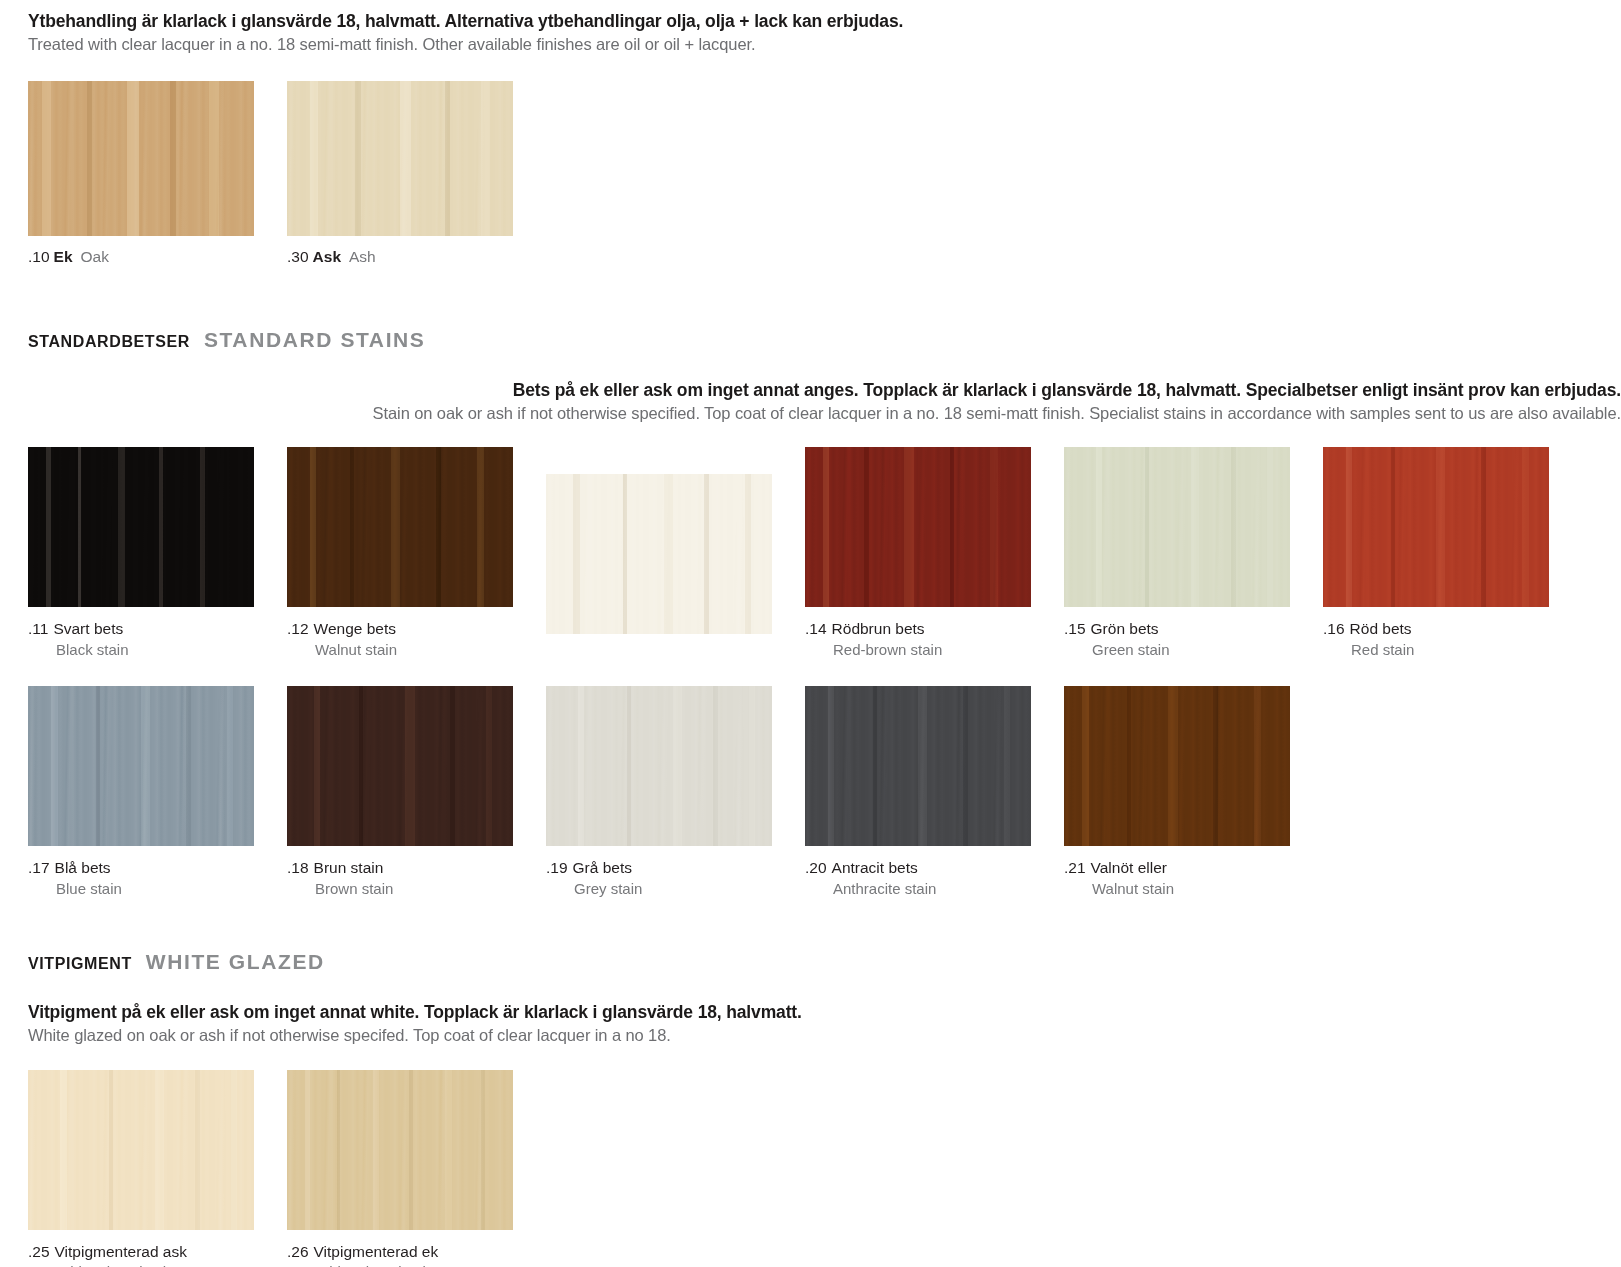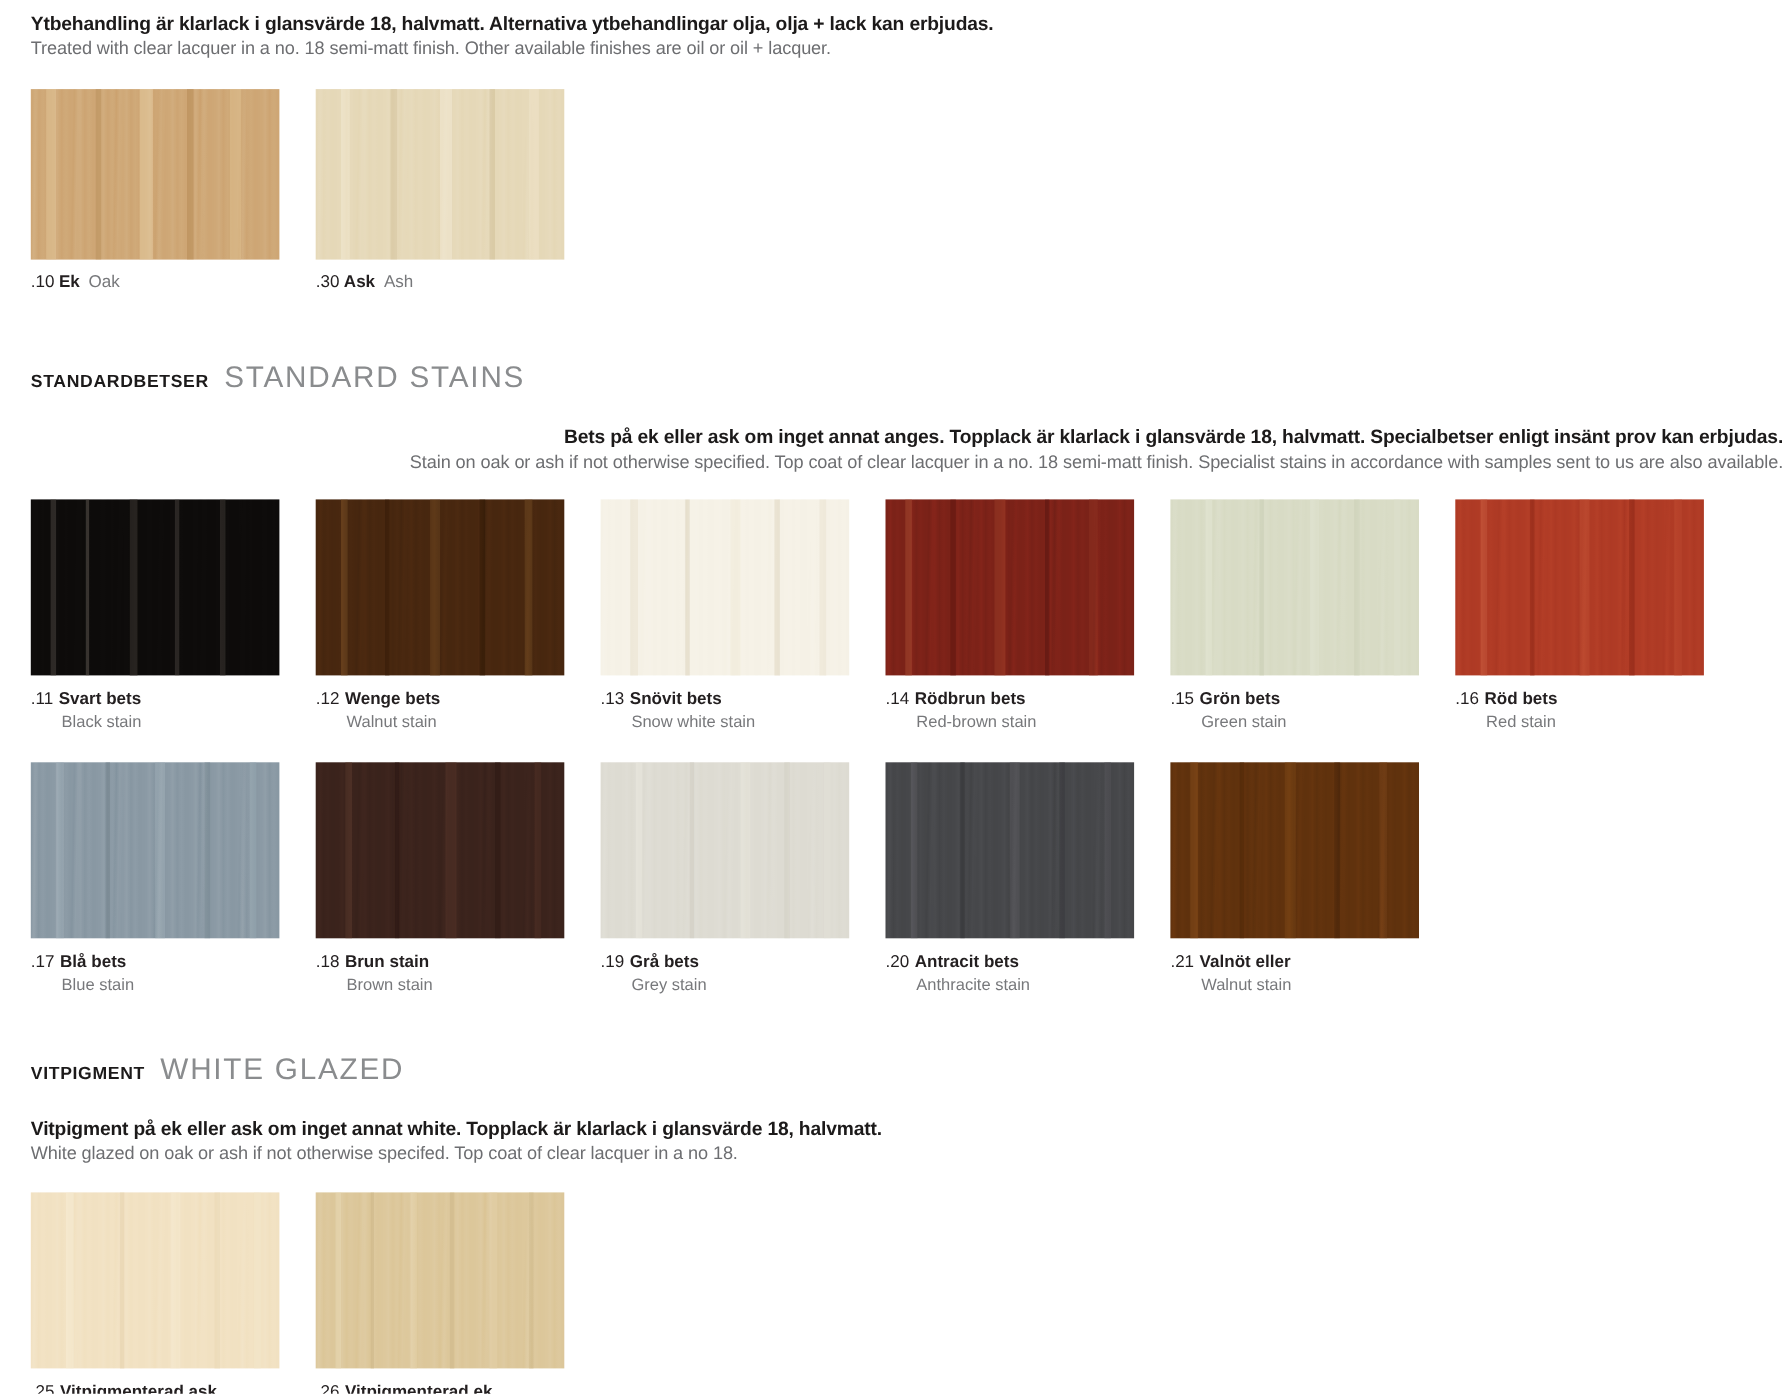--- a/index.html
+++ b/index.html
@@ -44,22 +44,22 @@
     align-items: baseline;
     gap: 14px;
   }
   .head-sv {
     font-size: 16px;
     font-weight: bold;
     color: #1c1a1a;
     letter-spacing: 0.6px;
   }
   .head-en {
-    font-size: 27px;
-    font-weight: normal;
+    font-size: 21px;
+    font-weight: bold;
     color: #8a8c8e;
     letter-spacing: 1.6px;
   }
 
   
   .swatch-row {
     display: flex;
     align-items: center;
   }
   .swatch-cell {
@@ -124,21 +124,21 @@
     color: #77787b;
     padding-left: 28px;
     white-space: nowrap;
   }
   .cap-inline .num { font-weight: normal; }
   .cap-inline .nm  { font-weight: bold; margin-left: 4px; }
   .cap-inline .en  { color: #77787b; margin-left: 8px; font-weight: normal; }
   .cap-inline { font-size: 15.5px; color: #231f20; margin-top: 12px; white-space: nowrap; }
 
   .cap-two .num { font-weight: normal; }
-  .cap-two .nm  { font-weight: bold; margin-left: 5px; }
+  .cap-two .nm  { font-weight: normal; margin-left: 5px; }
 </style>
 </head>
 <body>
 
 <div class="page">
 
   <div class="intro">
     <div class="line-sv">Ytbehandling är klarlack i glansvärde 18, halvmatt. Alternativa ytbehandlingar olja, olja + lack kan erbjudas.</div>
     <div class="line-en">Treated with clear lacquer in a no. 18 semi-matt finish. Other available finishes are oil or oil + lacquer.</div>
   </div>
@@ -210,24 +210,20 @@
       </div>
     </div>
 
     <div class="swatch-cell">
       <div class="swatch tall" style="background:#f6f2e7;">
         <div class="streak" style="left:12%;width:7px;background:#e7e0cd;"></div>
         <div class="streak" style="left:34%;width:4px;background:#d9d0b8;"></div>
         <div class="streak" style="left:52%;width:9px;background:#efe9d8;"></div>
         <div class="streak" style="left:70%;width:5px;background:#ddd4be;"></div>
         <div class="streak" style="left:88%;width:6px;background:#e9e2cf;"></div>
-      </div>
-      <div class="cap">
-        <div class="cap-sv cap-two"><span class="num">.13</span><span class="nm">Snövit bets</span></div>
-        <div class="cap-en">Snow white stain</div>
       </div>
     </div>
 
     <div class="swatch-cell">
       <div class="swatch tall" style="background:#7d2218;">
         <div class="streak" style="left:8%;width:6px;background:#a64a31;"></div>
         <div class="streak" style="left:26%;width:5px;background:#5e150e;"></div>
         <div class="streak" style="left:44%;width:10px;background:#9c3c26;"></div>
         <div class="streak" style="left:64%;width:4px;background:#561410;"></div>
         <div class="streak" style="left:82%;width:8px;background:#8e3020;"></div>

